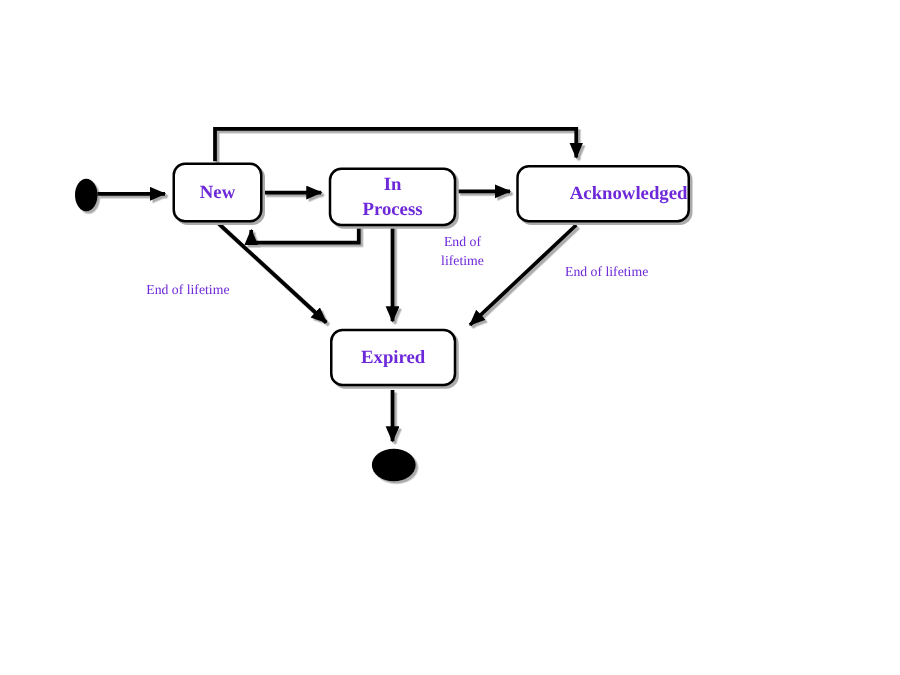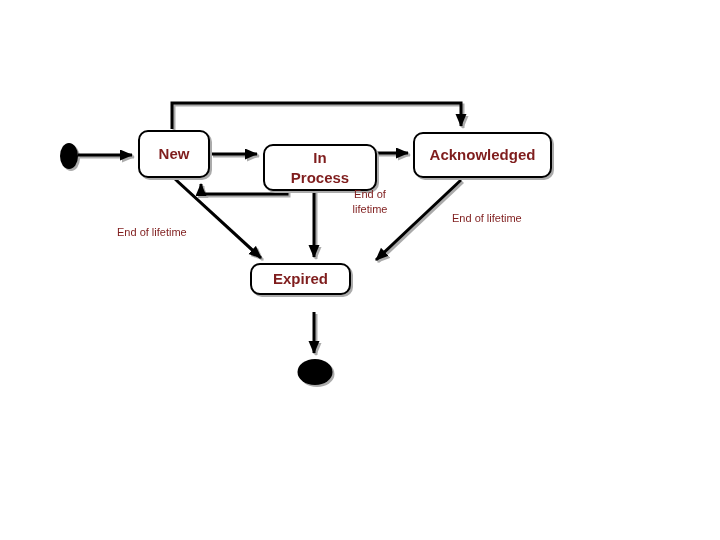--- a/index.html
+++ b/index.html
@@ -6,22 +6,22 @@
     margin: 0;
     padding: 0;
     background: #ffffff;
   }
   #canvas {
     position: relative;
     width: 720px;
     height: 540px;
     background: #ffffff;
     overflow: hidden;
-    font-family: Liberation Sans, sans-serif;
-    color: #7f1d1d;
+    font-family: Liberation Serif, serif;
+    color: #6d28d9;
   }
   #connectors {
     position: absolute;
     left: 0;
     top: 0;
     z-index: 1;
     filter: drop-shadow(2px 2px 0 #ababab);
   }
   .state {
     position: absolute;
@@ -33,23 +33,23 @@
     display: flex;
     align-items: center;
     justify-content: center;
     text-align: center;
     font-weight: bold;
     font-size: 15px;
     line-height: 20px;
     box-sizing: border-box;
   }
   #state-new          { left: 138px; top: 130px; width: 72px;  height: 48px; }
-  #state-in-process   { left: 263px; top: 144px; width: 114px; height: 47px; }
-  #state-acknowledged { left: 413px; top: 132px; width: 139px; height: 46px; }
-  #state-expired      { left: 250px; top: 263px; width: 101px; height: 32px; }
+  #state-in-process   { left: 263px; top: 134px; width: 102px; height: 47px; }
+  #state-acknowledged { left: 413px; top: 132px; width: 139px; height: 46px; justify-content: flex-end; }
+  #state-expired      { left: 264px; top: 263px; width: 101px; height: 46px; }
   #state-in-process .state-label { width: 62px; }   
 
   .edge-label {
     position: absolute;
     z-index: 3;
     font-size: 11px;
     line-height: 15px;
     font-weight: normal;
   }
   #label-new-expired          { left: 117px; top: 225px; width: 95px; }

